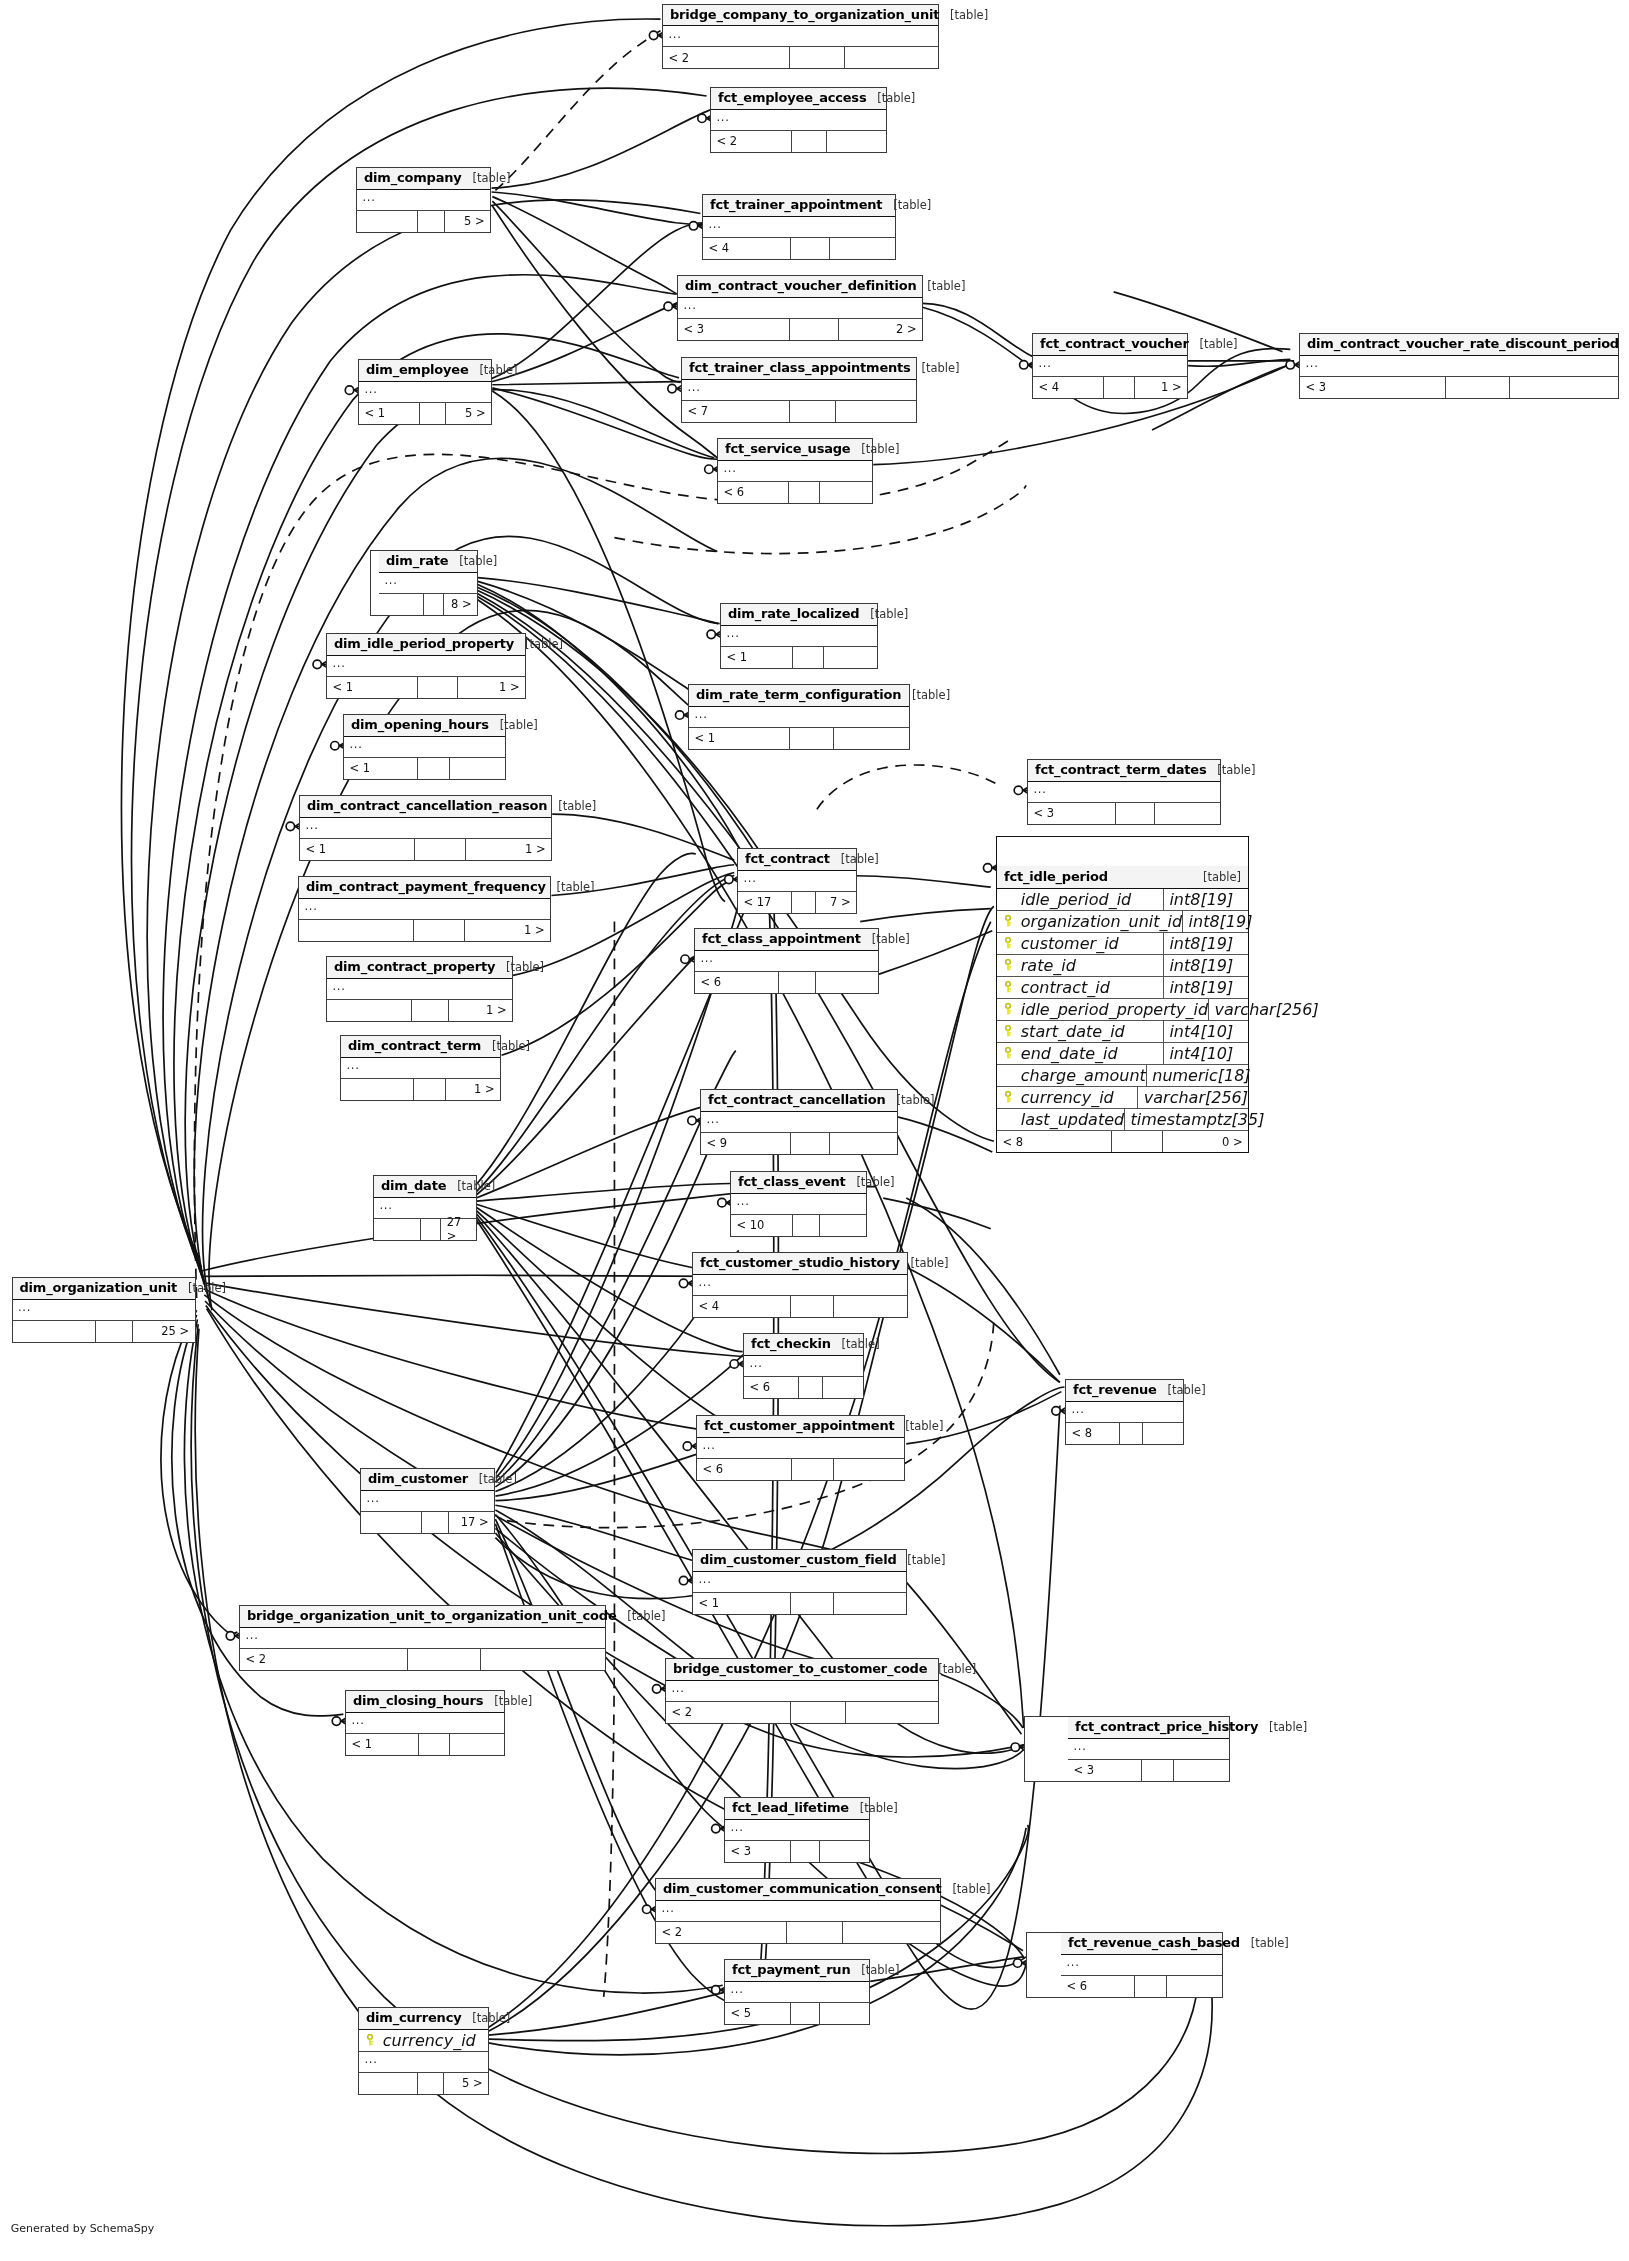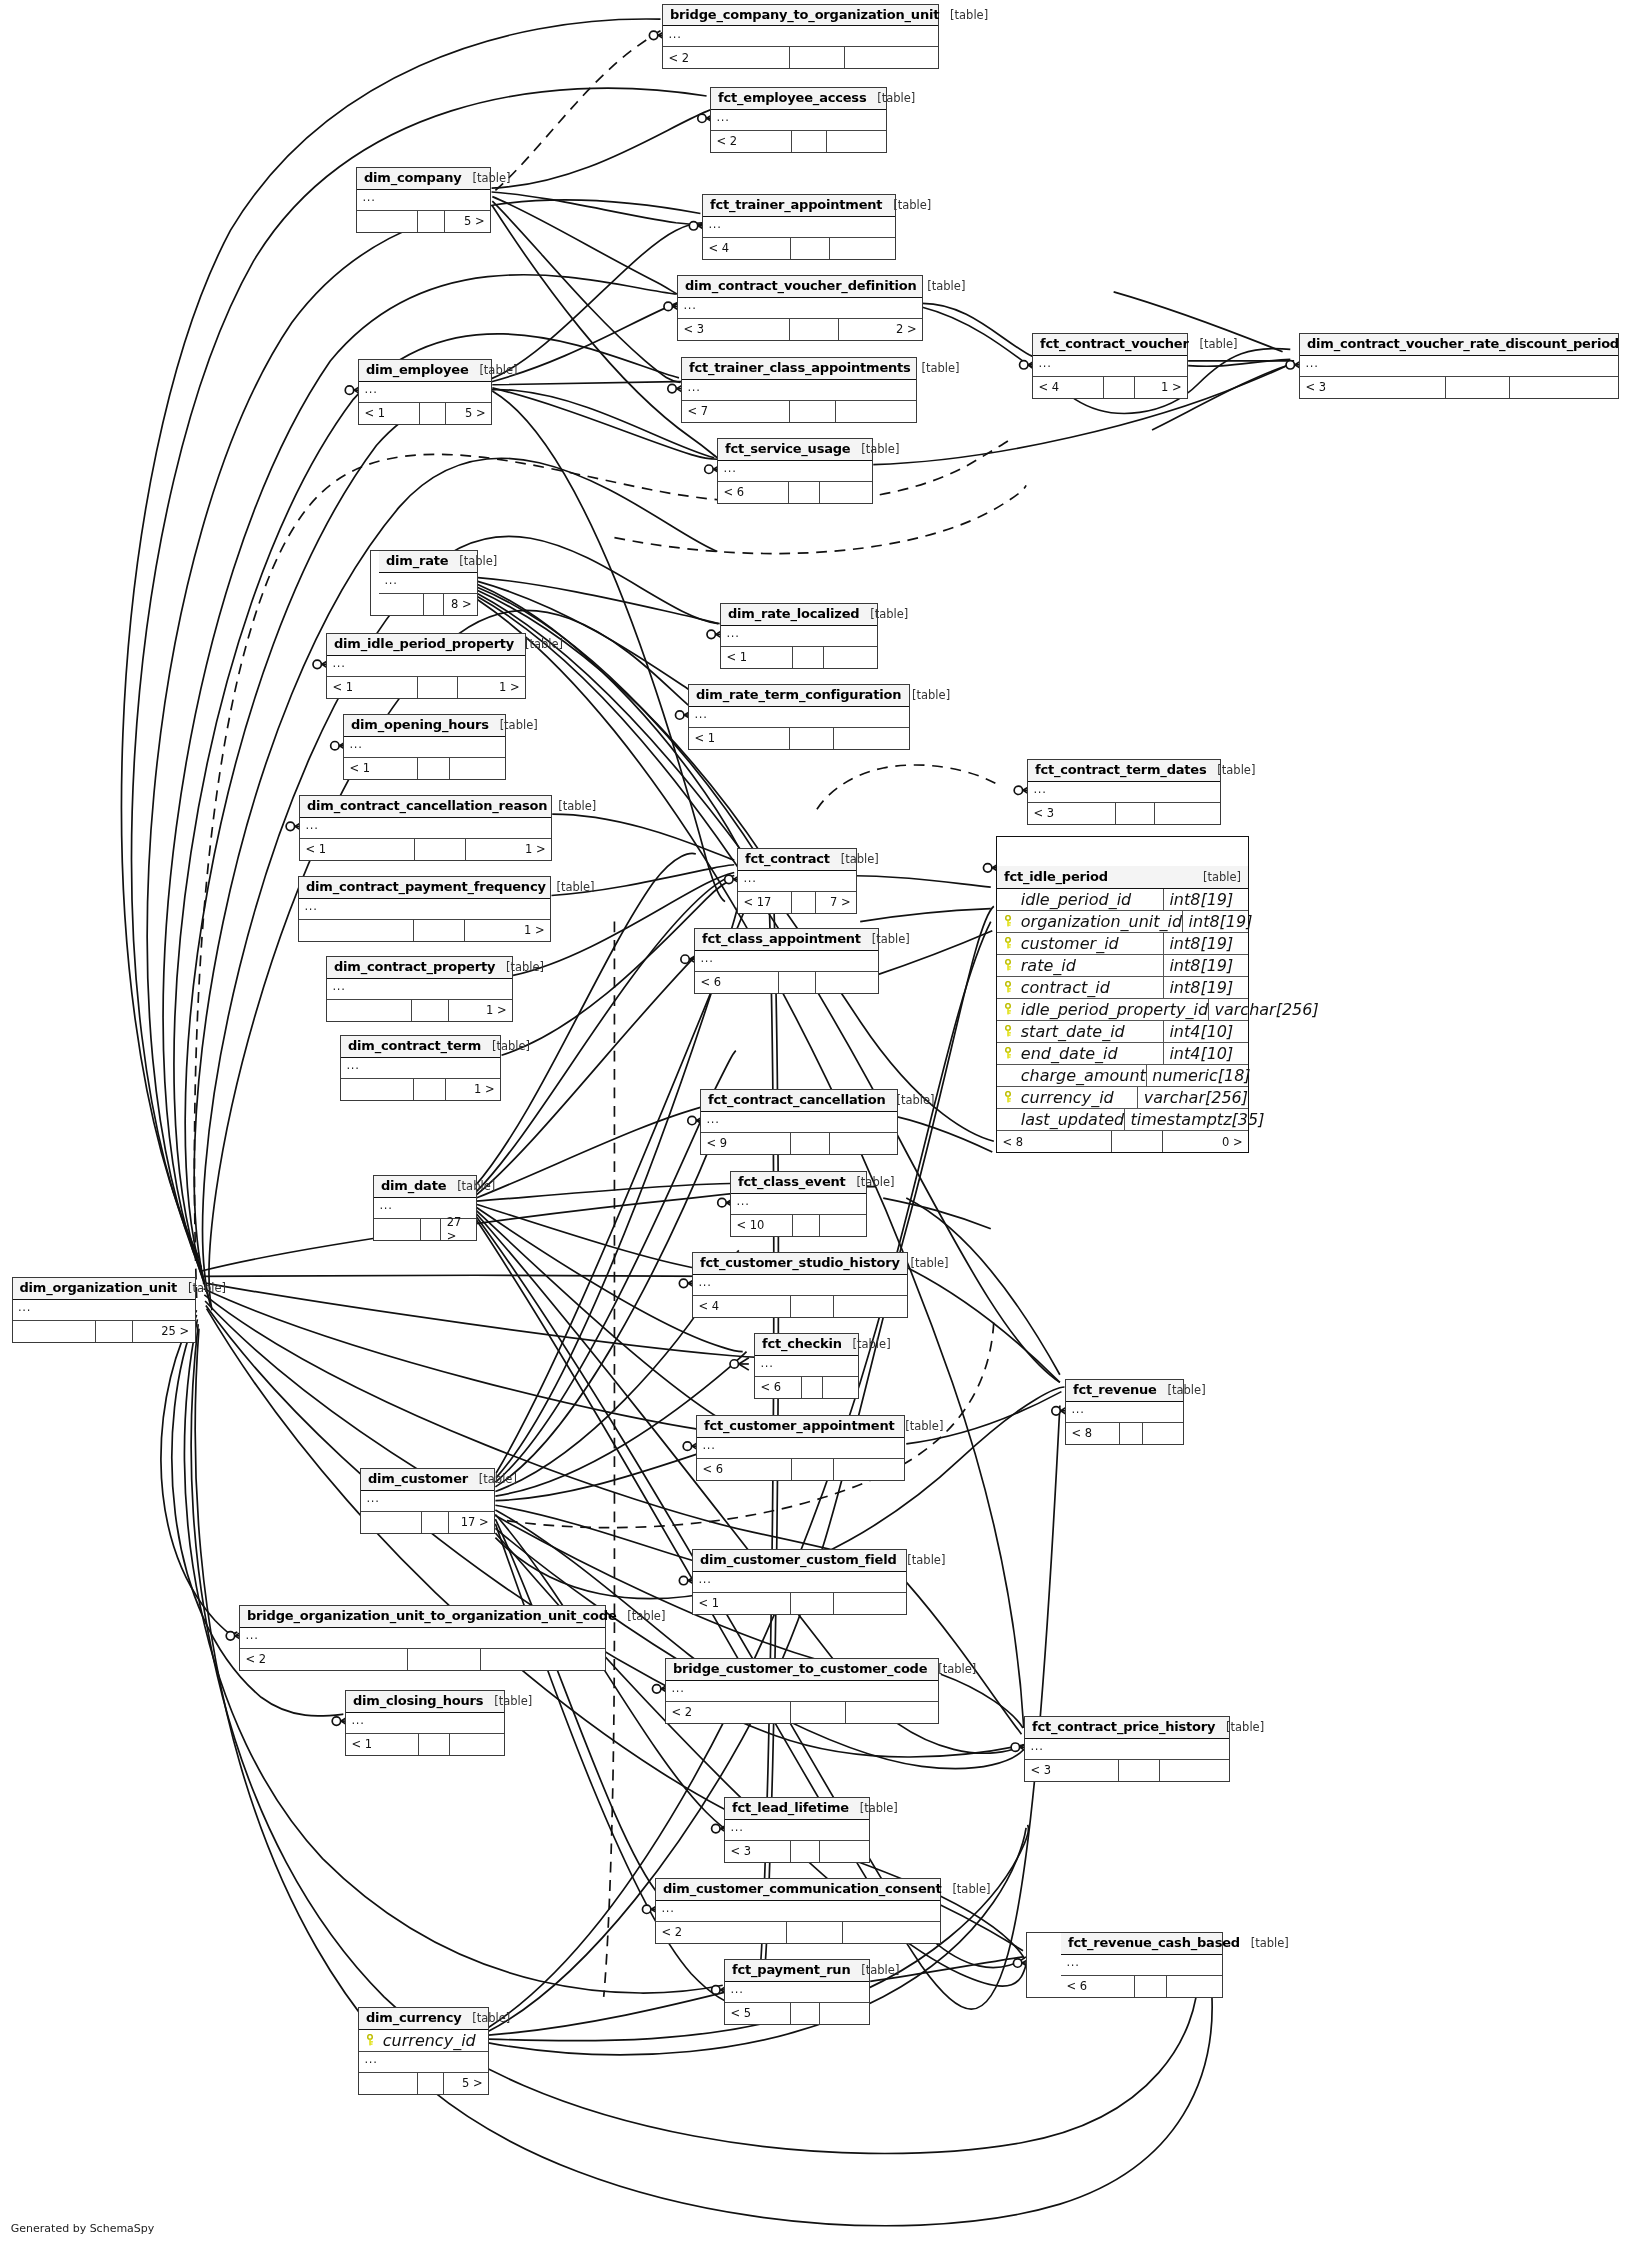--- a/index.html
+++ b/index.html
@@ -775,21 +775,21 @@
         </div>
         <div class="t-body">
           <span class="ellipsis">...</span>
         </div>
         <div class="t-foot">
           <span class="cell c-left">&lt; 4</span>
           <span class="cell c-mid"></span>
           <span class="cell c-right"></span>
         </div>
       </div>
-      <div class="table" style="left: 743px; top: 1333px; width: 105px; margin-left: 11px;">
+      <div class="table" style="left: 743px; top: 1333px; width: 121px;">
         <div class="t-head">
           <span class="t-name">fct_checkin</span>
           <span class="t-tag">[table]</span>
         </div>
         <div class="t-body">
           <span class="ellipsis">...</span>
         </div>
         <div class="t-foot">
           <span class="cell c-left">&lt; 6</span>
           <span class="cell c-mid"></span>
@@ -887,21 +887,21 @@
         </div>
         <div class="t-body">
           <span class="ellipsis">...</span>
         </div>
         <div class="t-foot">
           <span class="cell c-left">&lt; 1</span>
           <span class="cell c-mid"></span>
           <span class="cell c-right"></span>
         </div>
       </div>
-      <div class="table" style="left: 1024px; top: 1716px; width: 206px;">
+      <div class="table" style="left: 1024px; top: 1716px; width: 206px; padding-left: 43px;">
         <div class="t-head">
           <span class="t-name">fct_contract_price_history</span>
           <span class="t-tag">[table]</span>
         </div>
         <div class="t-body">
           <span class="ellipsis">...</span>
         </div>
         <div class="t-foot">
           <span class="cell c-left">&lt; 3</span>
           <span class="cell c-mid"></span>

